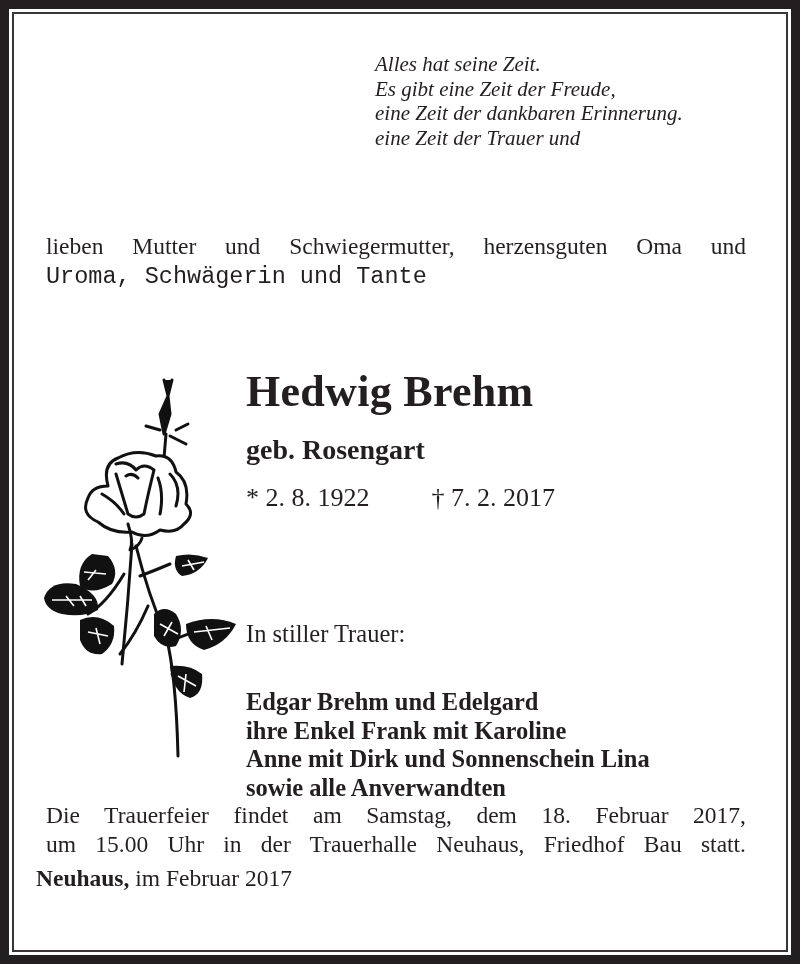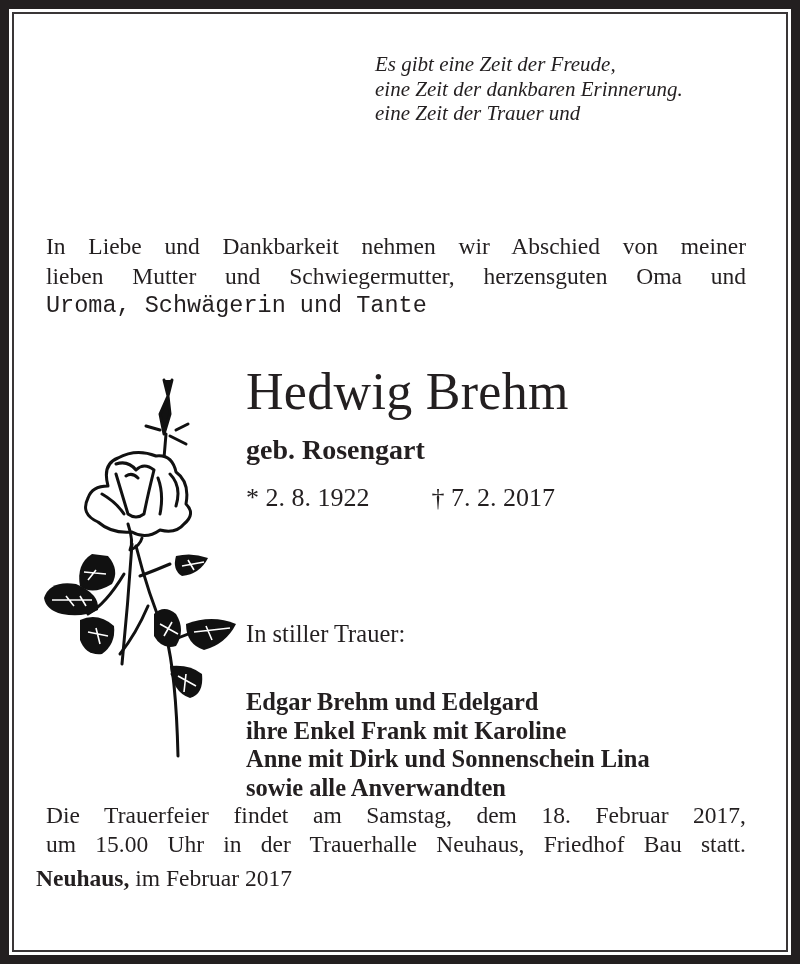--- a/index.html
+++ b/index.html
@@ -3,46 +3,46 @@
 <meta charset="utf-8">
 <style>
   html, body { margin:0; padding:0; }
   body { width:800px; height:964px; background:#231f20; position:relative; overflow:hidden; }
   .frame { position:absolute; left:9px; top:9px; width:782px; height:946px; background:#fff; }
   .inner-line { position:absolute; left:3px; top:3px; right:3px; bottom:3px; border:2px solid #3a3637; }
   .txt { position:absolute; color:#231f20; font-family:"Liberation Serif", serif; }
   .motto { left:375px; top:52px; font-style:italic; font-size:21px; line-height:24.5px; }
   .intro { left:46px; top:232px; width:700px; font-size:23.5px; line-height:29.5px; text-align:justify; }
   .intro .last { text-align-last:left;font-family:Liberation Mono, monospace; }
-  .name { left:246px; top:362px; font-weight:normal; font-size:52px; line-height:60px; letter-spacing:0.3px; }
+  .name { left:246px; top:362px; font-weight:bold; font-size:44px; line-height:60px; letter-spacing:0.3px; }
   .birthname { left:246px; top:433px; font-weight:bold; font-size:28px; line-height:34px; }
   .dates { left:246px; top:482px; font-size:26px; line-height:32px; }
   .dates .death { margin-left:62px; }
   .mourning-label { left:246px; top:619px; font-size:24.5px; line-height:30px; }
   .mourners { left:246px; top:656px; font-weight:bold; font-size:24.5px; line-height:28.5px;margin-top:32px; }
   .funeral { left:46px; top:801px; width:700px; font-size:23.5px; line-height:29px; text-align:justify; }
   .place { left:36px; top:864px; font-size:23.5px; line-height:29px; }
   .place b { font-weight:bold; }
   .rose { position:absolute; left:36px; top:374px; width:206px; height:392px; }
 </style>
 </head>
 <body>
 
 <div class="frame">
   <div class="inner-line"></div>
 </div>
 
 <div class="txt motto">
+  <div>Alles hat seine Zeit.</div>
   <div>Es gibt eine Zeit der Freude,</div>
   <div>eine Zeit der dankbaren Erinnerung.</div>
   <div>eine Zeit der Trauer und</div>
 </div>
 
 <div class="txt intro">
-  <div style="text-align-last:justify">In Liebe und Dankbarkeit nehmen wir Abschied von meiner</div>
   <div style="text-align-last:justify">lieben Mutter und Schwiegermutter, herzensguten Oma und</div>
   <div class="last">Uroma, Schwägerin und Tante</div>
 </div>
 
 <svg class="rose" viewBox="0 0 206 392" xmlns="http://www.w3.org/2000/svg">
   <g fill="none" stroke="#111" stroke-width="3" stroke-linecap="round" stroke-linejoin="round">
 
     <path d="M128 6 L132 22 L136 6 M132 22 L124 40 L128 60 L134 40 Z" fill="#111"></path>
     <path d="M110 52 L124 56 M140 56 L152 50 M134 62 L150 70"></path>
     <path d="M130 60 L128 84"></path>

